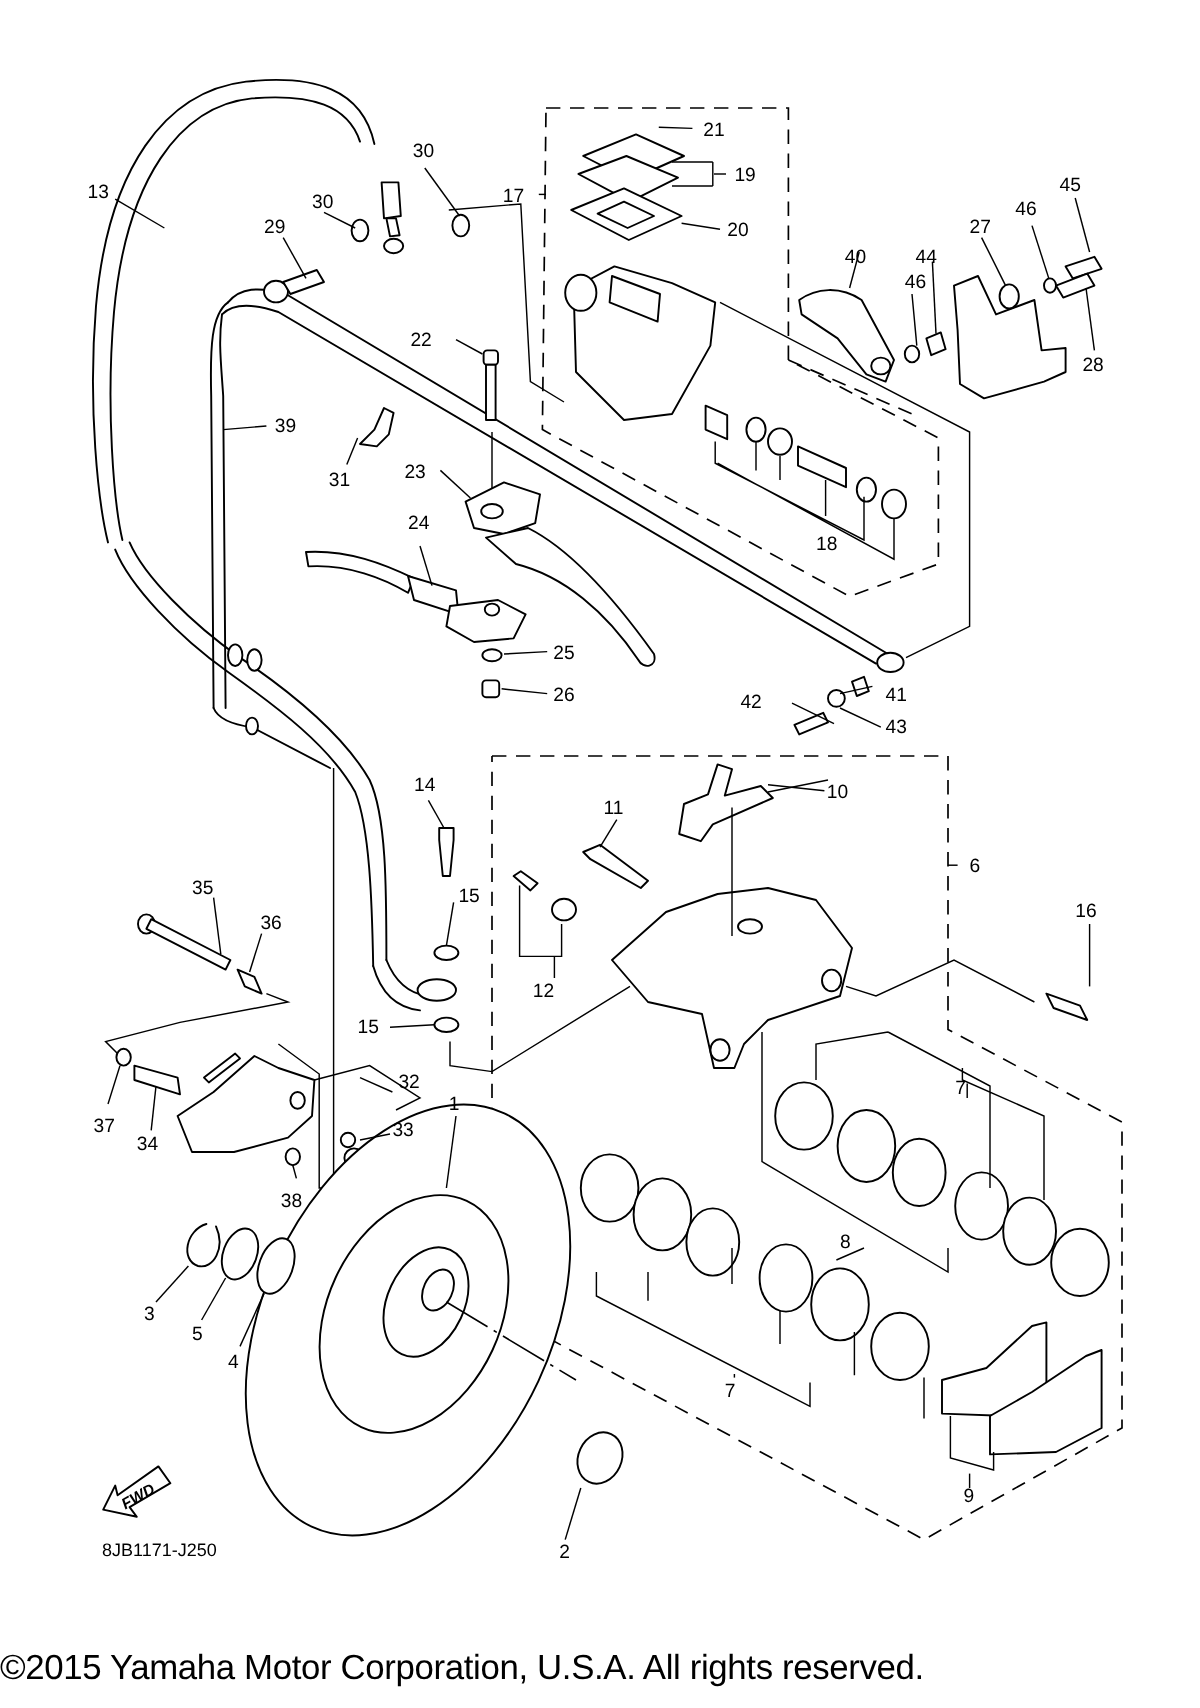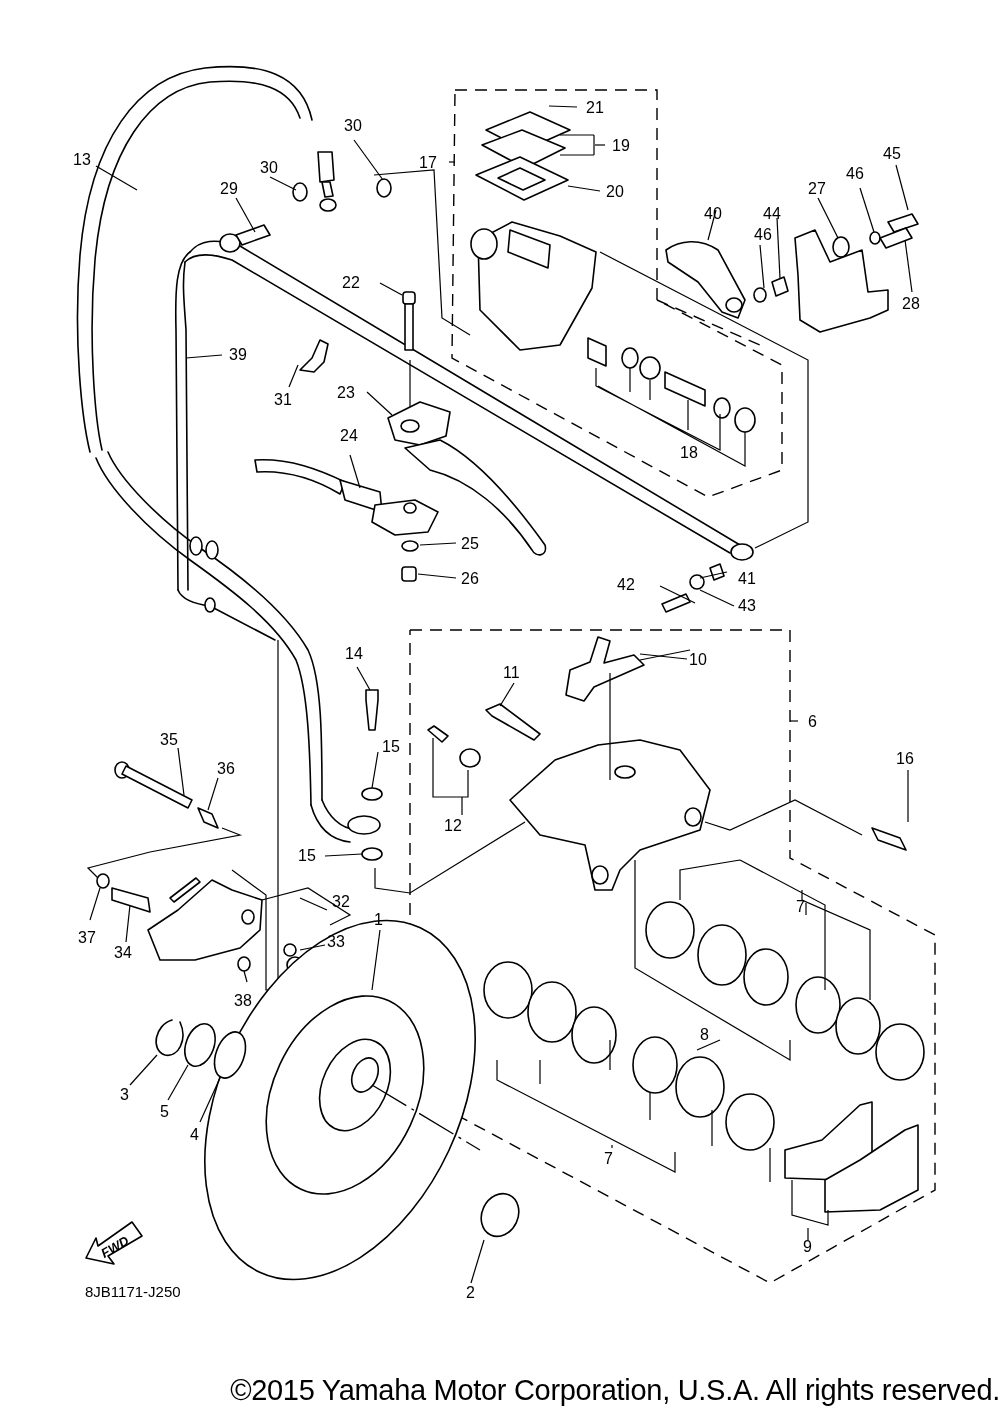--- a/index.html
+++ b/index.html
@@ -6,21 +6,21 @@
   body{width:1000px;height:1423px;position:relative;overflow:hidden;font-family:"Liberation Sans",sans-serif;color:#000;}
   svg#diagram{position:absolute;left:0;top:0;width:1000px;height:1340px;}
   .ln{fill:none;stroke:#000;stroke-width:1.6;stroke-linejoin:round;stroke-linecap:round;}
   .thin{fill:none;stroke:#000;stroke-width:1.2;}
   .dash{fill:none;stroke:#000;stroke-width:1.4;stroke-dasharray:12 8;}
   .dashdot{fill:none;stroke:#000;stroke-width:1.3;stroke-dasharray:40 6 3 6;}
   .part{fill:#fff;stroke:#000;stroke-width:1.6;stroke-linejoin:round;}
   .lbl{font-family:"Liberation Sans",sans-serif;font-size:16px;fill:#000;}
   .code{font-family:"Liberation Sans",sans-serif;font-size:15px;fill:#000;}
   .fwd{font-family:"Liberation Sans",sans-serif;font-size:13px;font-weight:bold;font-style:italic;fill:#000;}
-  #copyright{position:absolute;left:0;right:0;top:1374px;text-align:right;font-size:29px;letter-spacing:-0.3px;font-family:"Liberation Sans",sans-serif;}
+  #copyright{position:absolute;left:0;right:0;top:1374px;text-align:left;font-size:29px;letter-spacing:-0.3px;font-family:"Liberation Sans",sans-serif;}
 </style>
 </head>
 <body>
 
 <svg id="diagram" viewBox="0 0 1000 1340" xmlns="http://www.w3.org/2000/svg">
 
   <g>
     <path class="ln" d="M300,118 C290,88 260,78 210,82 C150,88 105,150 95,260 C88,340 95,420 102,450"></path>
     <path class="ln" d="M312,120 C302,74 262,62 205,68 C138,76 90,140 80,255 C73,340 82,420 90,452"></path>
     <path class="ln" d="M108,452 C120,480 160,520 200,548 C240,575 285,610 308,650 C322,680 322,740 322,800"></path>

